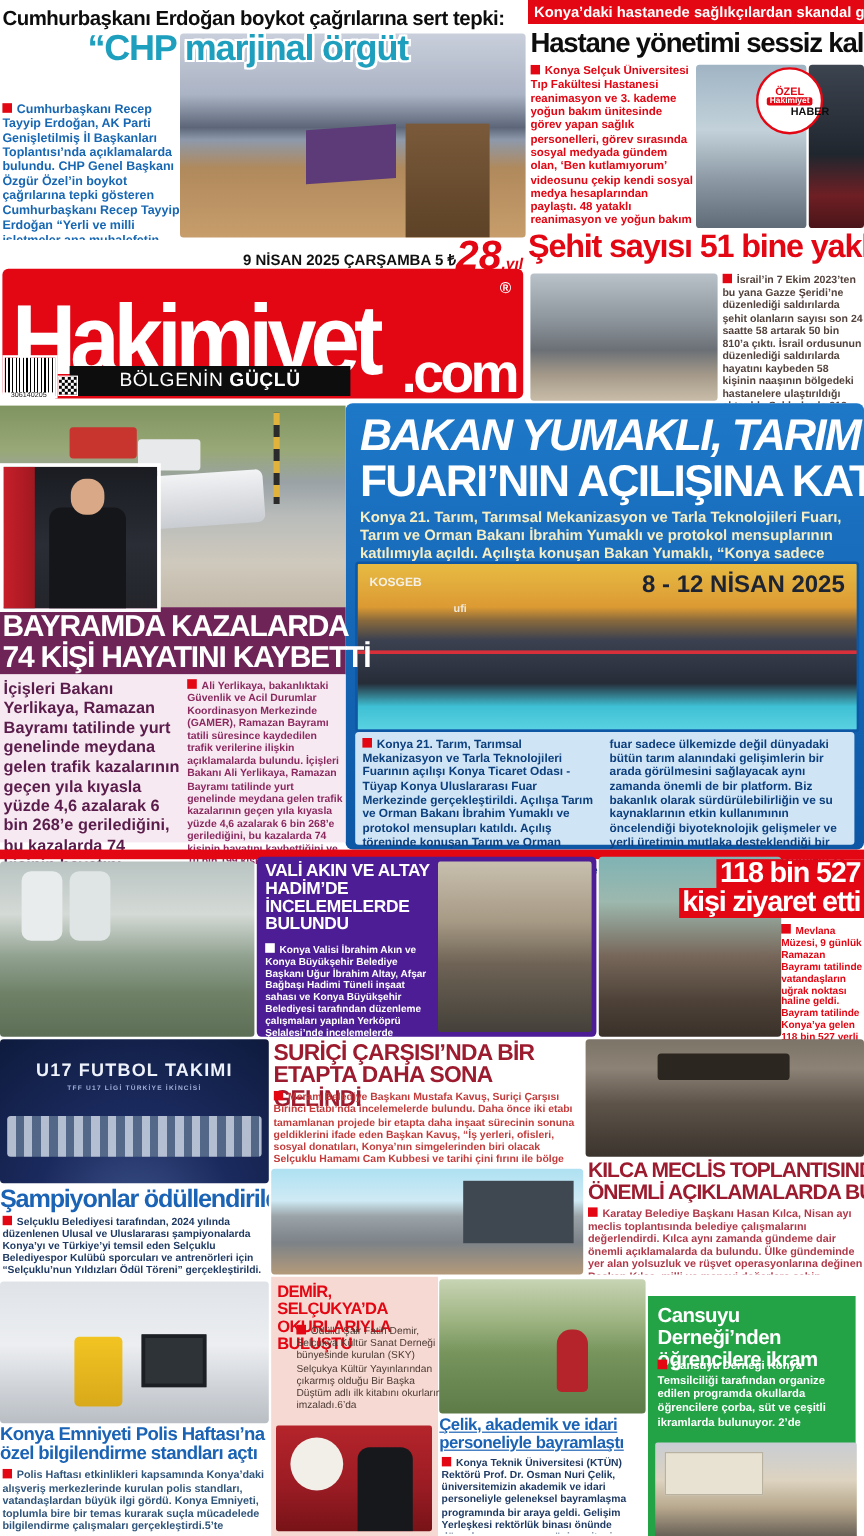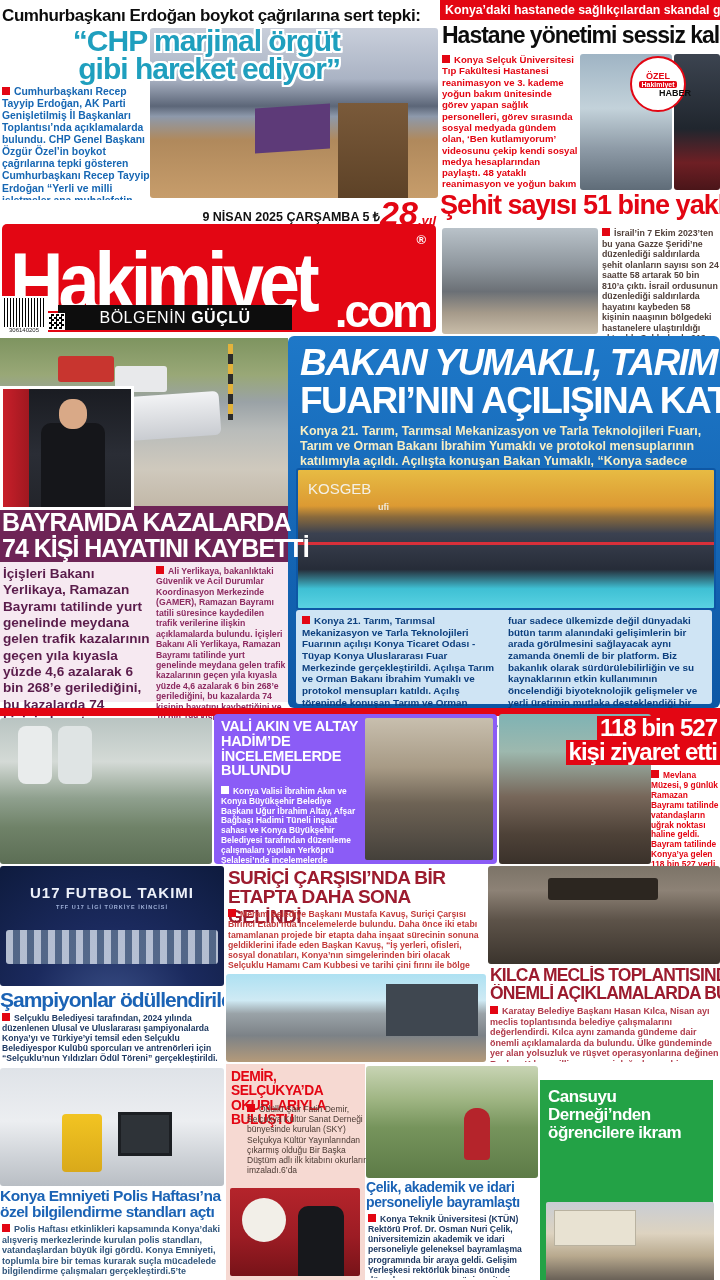--- a/index.html
+++ b/index.html
@@ -54,21 +54,21 @@
   .ph-sehit{left:442px;top:228px;width:156px;height:106px;background:linear-gradient(180deg,#b9c2c9 0%,#8f979e 35%,#6b7076 60%,#a59a8a 80%,#c9bda9 100%);}
   .seh-body{left:602px;top:228px;width:118px;height:108px;font-size:8.8px;line-height:1.2;font-weight:700;color:#53423c;overflow:hidden;}
   
   .main-panel{left:288px;top:336px;width:432px;height:372px;background:linear-gradient(180deg,#1e78c8 0%,#0d57a5 100%);border-radius:6px;}
   .yum-h1{left:300px;top:342px;width:420px;font-size:37px;font-weight:800;color:#fff;letter-spacing:-1.5px;white-space:nowrap;overflow:hidden;font-style:italic;}
   .yum-h2{left:300px;top:380px;width:420px;font-size:37px;font-weight:800;color:#fff;letter-spacing:-1.5px;white-space:nowrap;overflow:hidden;}
   .yum-deck{left:300px;top:424px;width:412px;font-size:12.4px;line-height:1.22;font-weight:700;color:#f7eec4;}
   .ph-fair{left:296px;top:468px;width:416px;height:138px;border:2px solid #0d57a5;
       background:linear-gradient(180deg,#e7bb43 0%,#dc9a33 26%,#8a6a3c 34%,#3b4150 46%,#262c38 72%,#3fc0d4 86%,#59d2e2 100%);}
   .ph-fair .banner{position:absolute;right:10px;top:6px;font-size:20px;font-weight:800;color:#1c2433;}
-  .ph-fair .logo1{position:absolute;left:10px;top:10px;font-size:15px;font-weight:400;color:#f4f0e6;}
+  .ph-fair .logo1{position:absolute;left:10px;top:10px;font-size:10px;font-weight:700;color:#f4f0e6;}
   .ph-fair .logo2{position:absolute;left:80px;top:12px;font-size:9px;font-weight:800;color:#efe8da;margin-top:20px;}
   .ph-fair .ribbon{position:absolute;left:0;top:72px;width:100%;height:3px;background:#d8303a;}
   .yum-bodywrap{left:296px;top:610px;width:416px;height:94px;background:#cfe4f4;border-radius:3px;}
   .yum-bl{position:absolute;left:6px;top:5px;width:198px;font-size:9.9px;line-height:1.18;font-weight:700;color:#0c3f7e;}
   .yum-br{position:absolute;left:212px;top:5px;width:198px;font-size:9.9px;line-height:1.18;font-weight:700;color:#0c3f7e;}
   
   .ph-crash{left:0;top:338px;width:288px;height:168px;border-radius:0;
       background:linear-gradient(180deg,#7e9460 0%,#99a877 22%,#9aa2a6 38%,#b9bcba 55%,#cfc9bd 78%,#c2b8a8 100%);}
   .ph-crash .truck{position:absolute;left:58px;top:18px;width:56px;height:26px;background:#c8352f;border-radius:3px;}
   .ph-crash .van{position:absolute;left:115px;top:28px;width:52px;height:26px;background:#e8e9eb;border-radius:3px;}
@@ -84,21 +84,21 @@
   .kaz-band .l2{position:absolute;left:2px;top:28px;font-size:25px;font-weight:800;color:#fff;letter-spacing:-1px;white-space:nowrap;text-align:center;}
   .kaz-wrap{left:0;top:562px;width:288px;height:140px;background:#f6e9f1;}
   .kaz-lead{position:absolute;left:3px;top:4px;width:148px;font-size:13.6px;line-height:1.2;font-weight:800;color:#5a1c4b;}
   .kaz-body{position:absolute;left:156px;top:4px;width:130px;font-size:8.7px;line-height:1.2;font-weight:700;color:#8c2a60;}
   .red-strip{left:0;top:708px;width:720px;height:8px;background:#e30613;}
   
   .ph-walk{left:0;top:718px;width:212px;height:146px;
       background:linear-gradient(180deg,#b9c4c2 0%,#d4dad6 30%,#8fa08e 55%,#6f8268 75%,#5c6e55 100%);}
   .ph-walk .tank1{position:absolute;left:18px;top:8px;width:34px;height:58px;background:#e9ecec;border-radius:8px;}
   .ph-walk .tank2{position:absolute;left:58px;top:8px;width:34px;height:58px;background:#dfe4e4;border-radius:8px;}
-  .vali-box{left:214px;top:714px;width:283px;height:150px;background:#8b5cf6;border-radius:4px;}
+  .vali-box{left:214px;top:714px;width:283px;height:150px;background:#4c1d95;border-radius:4px;}
   .vali-head{position:absolute;left:7px;top:5px;width:142px;font-size:14.5px;line-height:1.02;font-weight:800;color:#fff;letter-spacing:-0.3px;}
   .vali-body{position:absolute;left:7px;top:72px;width:142px;font-size:8.4px;line-height:1.17;font-weight:700;color:#fff;}
   .ph-vali{position:absolute;right:4px;top:4px;width:128px;height:142px;border-radius:2px;overflow:hidden;
       background:linear-gradient(180deg,#c8bfae 0%,#a79a85 35%,#6e6355 60%,#44403a 100%);}
   .mev-story{left:499px;top:714px;width:221px;height:150px;}
   .ph-mevlana{position:absolute;left:0;top:0;width:152px;height:150px;
       background:linear-gradient(180deg,#7fb3b4 0%,#9db8ae 25%,#77675a 55%,#4e4238 80%,#3a312a 100%);}
   .mev-headwrap{position:absolute;left:46px;top:2px;width:175px;z-index:4;text-align:right;}
   .mev-headwrap .hl{display:inline-block;background:#e30613;color:#fff;font-size:24px;font-weight:800;letter-spacing:-1px;
        line-height:1.02;padding:0 3px;white-space:nowrap;}
@@ -134,21 +134,21 @@
   .dem-box{left:226px;top:1064px;width:139px;height:216px;background:#f6d9d2;}
   .dem-head{position:absolute;left:5px;top:6px;width:128px;font-size:13.8px;line-height:1.05;font-weight:800;color:#e30613;letter-spacing:-0.5px;}
   .dem-body{position:absolute;left:21px;top:40px;width:128px;font-size:8.5px;line-height:1.2;font-weight:400;color:#4a3a33;}
   .ph-demir{position:absolute;left:4px;top:124px;width:130px;height:88px;border-radius:2px;overflow:hidden;
       background:linear-gradient(180deg,#b5242b 0%,#9c1c24 55%,#771318 100%);}
   .ph-demir .disc{position:absolute;left:12px;top:10px;width:44px;height:44px;background:#f2efe8;border-radius:50%;}
   .ph-demir .man{position:absolute;right:16px;top:18px;width:46px;height:70px;background:#17181c;border-radius:10px 10px 0 0;}
   .ph-celik{left:366px;top:1066px;width:172px;height:112px;
       background:linear-gradient(180deg,#c8d4b4 0%,#9fb583 30%,#76945c 55%,#5d7b47 100%);}
   .ph-celik .table{position:absolute;left:98px;top:42px;width:26px;height:52px;background:#b5242b;border-radius:12px 12px 4px 4px;}
-  .cel-head{left:366px;top:1180px;width:172px;font-size:14px;line-height:1.06;font-weight:800;color:#1b63b5;letter-spacing:-0.4px;white-space:nowrap;overflow:hidden;}
+  .cel-head{left:366px;top:1180px;width:172px;font-size:14px;line-height:1.06;font-weight:800;color:#1b63b5;letter-spacing:-0.4px;white-space:nowrap;overflow:hidden;text-decoration:underline;}
   .cel-head2{top:1195px;}
   .cel-body{left:368px;top:1214px;width:170px;height:64px;font-size:8.6px;line-height:1.18;font-weight:700;color:#1f3a63;overflow:hidden;}
   .can-box{left:540px;top:1080px;width:173px;height:216px;background:#23a246;}
   .can-head{position:absolute;left:8px;top:8px;width:166px;font-size:17px;line-height:1.05;font-weight:800;color:#fff;letter-spacing:-0.5px;}
   .can-body{position:absolute;left:8px;top:52px;width:166px;font-size:9.4px;line-height:1.24;font-weight:700;color:#fff;}
   .ph-cansuyu{position:absolute;left:6px;top:122px;width:168px;height:90px;border-radius:2px;overflow:hidden;
       background:linear-gradient(180deg,#c9cdd4 0%,#ddd3c0 35%,#b8a98e 60%,#6e655a 85%,#4c453d 100%);}
   .ph-cansuyu .bldg{position:absolute;left:8px;top:8px;width:80px;height:34px;background:#e8e2d2;border:1px solid #b9b2a0;}
 </style>
 </head>
@@ -157,21 +157,20 @@
 <div class="page">
 
   <section>
     <div class="abs erd-kicker">Cumhurbaşkanı Erdoğan boykot çağrılarına sert tepki:</div>
     <div class="photo ph-erdogan">
       <div class="board"></div>
       <div class="podium"></div>
     </div>
     <div class="abs erd-head">
       <span>“CHP marjinal örgüt</span><br>
-      <span>gibi hareket ediyor”</span>
     </div>
     <div class="abs erd-body bul">Cumhurbaşkanı Recep Tayyip Erdoğan, AK Parti Genişletilmiş İl Başkanları Toplantısı’nda açıklamalarda bulundu. CHP Genel Başkanı Özgür Özel’in boykot çağrılarına tepki gösteren Cumhurbaşkanı Recep Tayyip Erdoğan “Yerli ve milli işletmeler ana muhalefetin ‘kara gömleklilerine’ dönüşen marjinal sol örgütler tarafından taciz ve tehdit edilmiştir.” dedi. Özgür Özel’in Türkiye’yi Batı medyasına şikayet etmesiyle ilgili de konuşan Erdoğan “CHP seçmeninin başını yere eğmiştir” ifadelerini kullandı.3’te</div>
   </section>
 
   <header class="abs mast">
     <div class="dateline">9 NİSAN 2025 ÇARŞAMBA  5 ₺</div>
     <div class="anniv"><span>28</span><small>.yıl</small></div>
     <div class="redbox">
       <div class="logo">Hakimiyet</div>
       <div class="reg">®</div>
@@ -203,20 +202,21 @@
   </section>
 
   <section>
     <div class="abs main-panel"></div>
     <div class="abs yum-h1">BAKAN YUMAKLI, TARIM</div>
     <div class="abs yum-h2">FUARI’NIN AÇILIŞINA KATILDI</div>
     <div class="abs yum-deck">Konya 21. Tarım, Tarımsal Mekanizasyon ve Tarla Teknolojileri Fuarı, Tarım ve Orman Bakanı İbrahim Yumaklı ve protokol mensuplarının katılımıyla açıldı. Açılışta konuşan Bakan Yumaklı, “Konya sadece tarımda değil, tarım teknolojilerinde de çok önemli bir üs haline gelmiş durumda” dedi.</div>
     <div class="photo ph-fair">
       <span class="logo1">KOSGEB</span>
       <span class="logo2">ufi</span>
+      <span class="banner">8 - 12 NİSAN 2025</span>
       <div class="ribbon"></div>
     </div>
     <div class="abs yum-bodywrap">
       <div class="yum-bl bul">Konya 21. Tarım, Tarımsal Mekanizasyon ve Tarla Teknolojileri Fuarının açılışı Konya Ticaret Odası - Tüyap Konya Uluslararası Fuar Merkezinde gerçekleştirildi. Açılışa Tarım ve Orman Bakanı İbrahim Yumaklı ve protokol mensupları katıldı. Açılış töreninde konuşan Tarım ve Orman Bakanı Yumaklı, “Konya sadece tarımda değil, aynı zamanda tarım teknolojilerinde de çok önemli bir üs haline gelmiş durumda. Bu</div>
       <div class="yum-br">fuar sadece ülkemizde değil dünyadaki bütün tarım alanındaki gelişimlerin bir arada görülmesini sağlayacak aynı zamanda önemli de bir platform. Biz bakanlık olarak sürdürülebilirliğin ve su kaynaklarının etkin kullanımının öncelendiği biyoteknolojik gelişmeler ve yerli üretimin mutlaka desteklendiği bir ortamda her zaman için üreticilerimizin ve sektör paydaşlarının yanındayız” dedi. 4de</div>
     </div>
   </section>
 
   <section>
     <div class="photo ph-crash">
@@ -322,18 +322,19 @@
     <div class="abs cel-head">Çelik, akademik ve idari</div>
     <div class="abs cel-head cel-head2">personeliyle bayramlaştı</div>
     <div class="abs cel-body bul">Konya Teknik Üniversitesi (KTÜN) Rektörü Prof. Dr. Osman Nuri Çelik, üniversitemizin akademik ve idari personeliyle geleneksel bayramlaşma programında bir araya geldi. Gelişim Yerleşkesi rektörlük binası önünde düzenlenen programa, üniversitenin yönetici kadrosu ve çok sayıda personel katıldı.4’te</div>
   </section>
 
   <section class="abs can-box">
     <div class="can-head">
       <span>Cansuyu Derneği’nden</span><br>
       <span>öğrencilere ikram</span>
     </div>
+    <div class="can-body bul">Cansuyu Derneği Konya Temsilciliği tarafından organize edilen programda okullarda öğrencilere çorba, süt ve çeşitli ikramlarda bulunuyor. 2’de</div>
     <div class="ph-cansuyu">
       <div class="bldg"></div>
     </div>
   </section>
 
 </div>
 
 </body></html>

